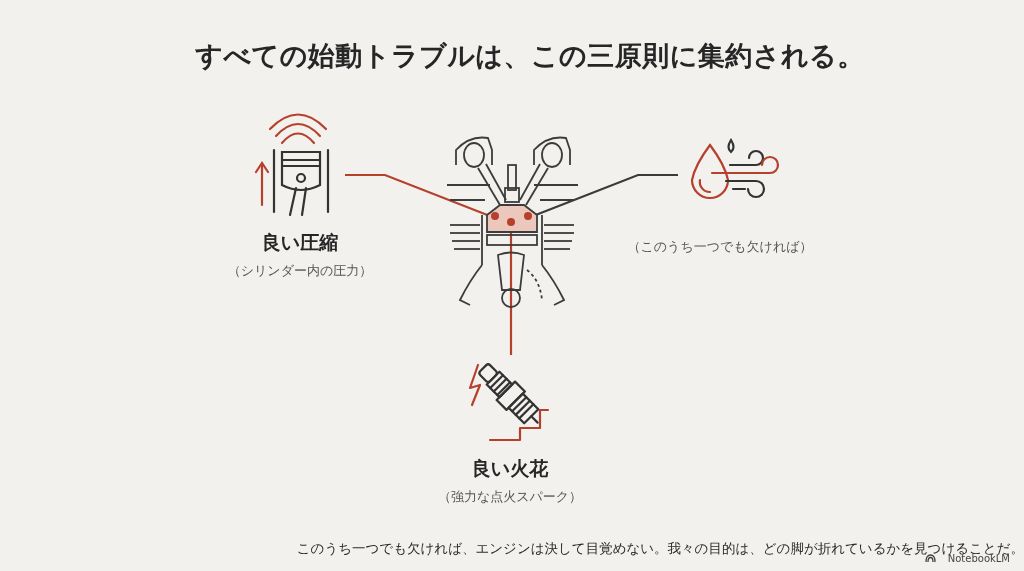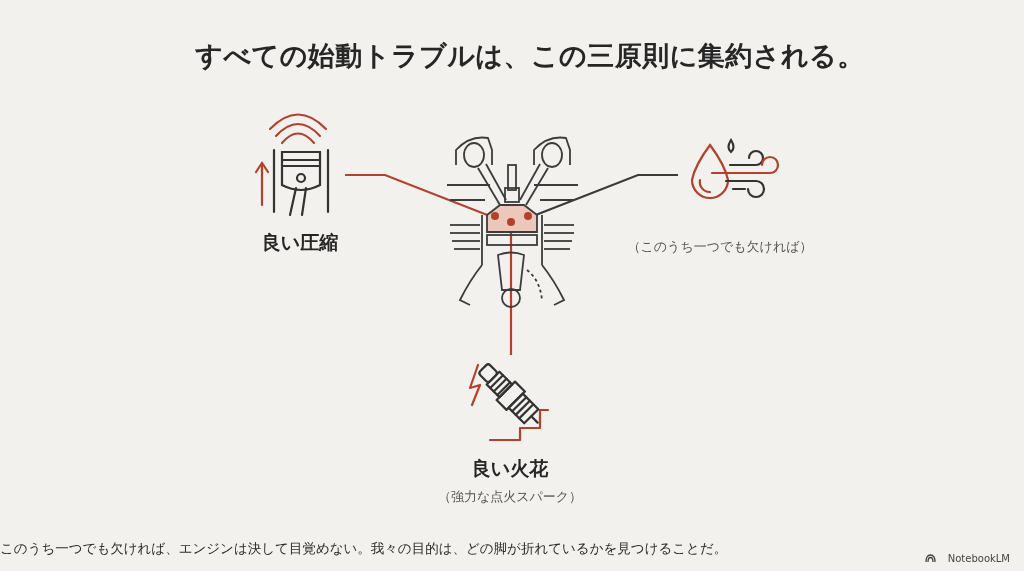--- a/index.html
+++ b/index.html
@@ -14,21 +14,21 @@
     position:absolute; left:0; right:0; top:38px;
     text-align:center; font-size:27px; font-weight:bold; color:#262626;
     letter-spacing:0.5px;
     padding-left:36px;
   }
   svg.diagram { position:absolute; left:0; top:0; }
   .label-block { position:absolute; text-align:center; }
   .label-main { font-size:19px; font-weight:bold; color:#262626; white-space:nowrap; }
   .label-sub { font-size:13px; color:#555; margin-top:6px; white-space:nowrap; }
   .footer {
-    position:absolute; left:0; right:0; top:540px; text-align:left;
+    position:absolute; left:0; right:0; top:540px; text-align:right;
     font-size:13.5px; color:#2b2b2b;
   }
   .brand {
     position:absolute; right:14px; top:553px; font-size:10px; color:#444;
     display:flex; align-items:center; gap:12px;
   }
 </style>
 </head>
 <body>
 
@@ -120,20 +120,21 @@
       <line x1="505" y1="406" x2="525" y2="406"></line>
       <line x1="505" y1="411" x2="525" y2="411"></line>
       <line x1="505" y1="416" x2="525" y2="416"></line>
       <line x1="515" y1="423" x2="515" y2="432"></line>
     </g>
   </g>
 </svg>
 
 <div class="label-block" style="left:215px; top:230px; width:170px;">
   <div class="label-main">良い圧縮</div>
+  <div class="label-sub">（シリンダー内の圧力）</div>
 </div>
 
 <div class="label-block" style="left:625px; top:232px; width:190px;">
   <div class="label-sub">（このうち一つでも欠ければ）</div>
 </div>
 
 <div class="label-block" style="left:420px; top:456px; width:180px;">
   <div class="label-main">良い火花</div>
   <div class="label-sub">（強力な点火スパーク）</div>
 </div>

